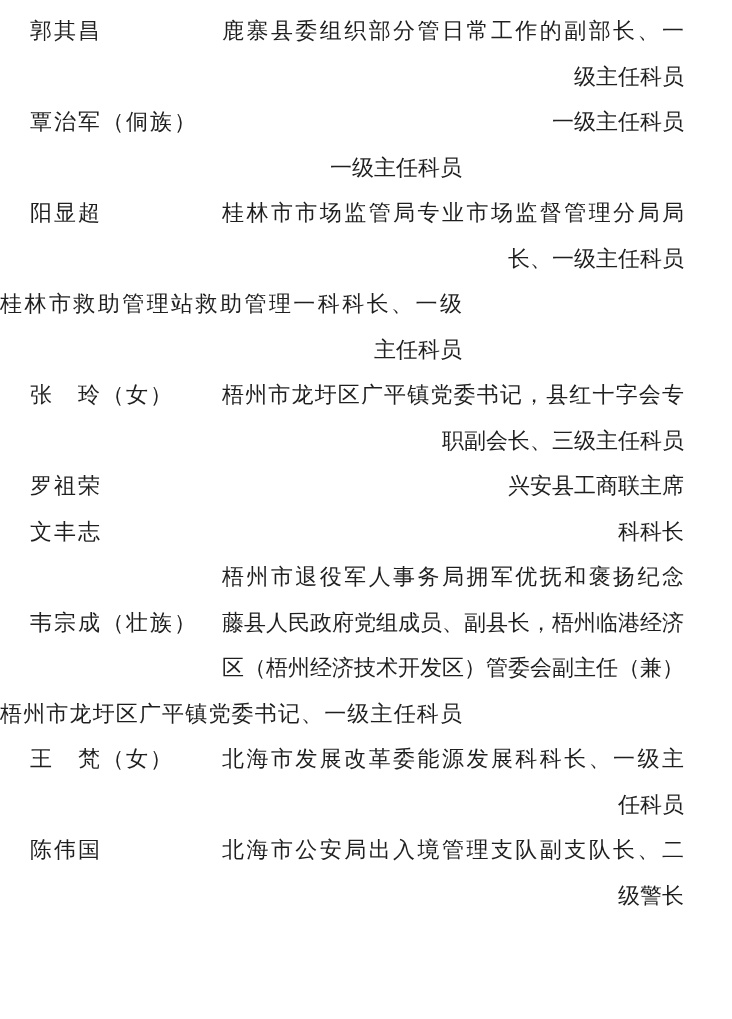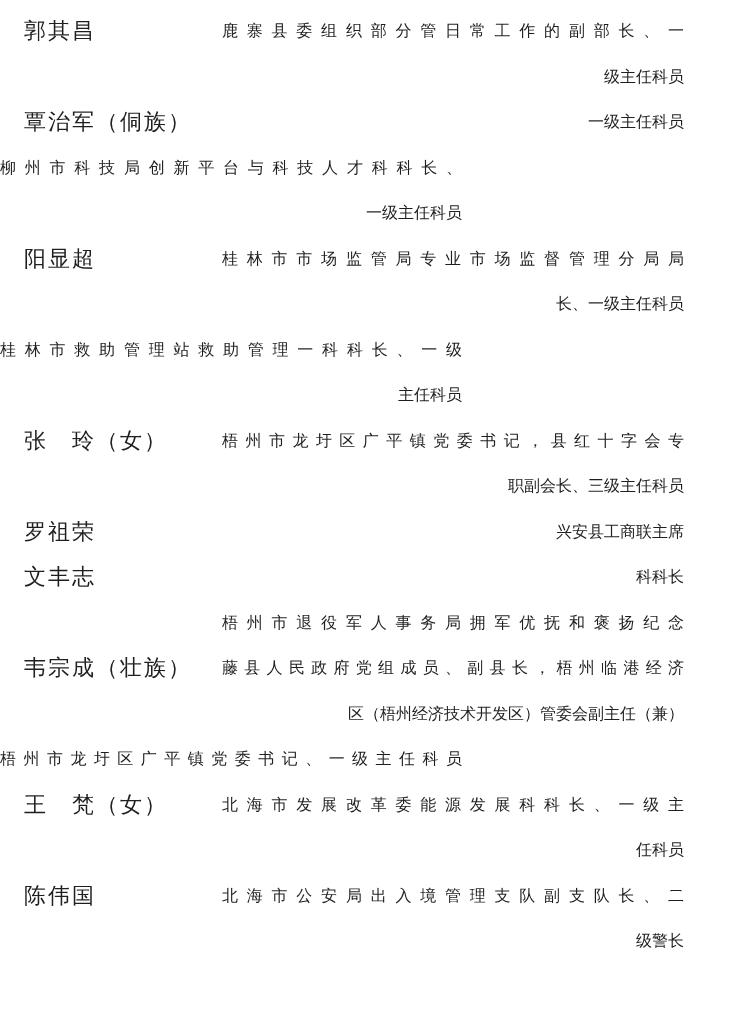--- a/index.html
+++ b/index.html
@@ -20,31 +20,31 @@
     top: 8px;
     left: 0;
     width: 732px;
   }
   .row {
     display: flex;
     align-items: flex-start;
   }
   .name {
     width: 222px;
-    padding-left: 24px;
+    padding-left: 30px;
     box-sizing: border-box;
     font-size: 22px;
     letter-spacing: 2px;
     line-height: 45.5px;
     height: 45.5px;
     white-space: nowrap;
   }
   .desc {
     width: 462px;
-    font-size: 16px;
+    font-size: 22px;
   }
   .line {
     height: 45.5px;
     line-height: 45.5px;
     white-space: nowrap;
     overflow: visible;
     text-align: right;
   }
   .line.just {
     text-align: justify;
@@ -86,21 +86,20 @@
 
   <div class="row">
     <div class="name">覃治军（侗族）</div>
     <div class="desc">
       <div class="line">一级主任科员</div>
     </div>
   </div>
 
   <div class="row">
     <div class="desc">
-      <div class="line just">柳州市科技局创新平台与科技人才科科长、</div>
       <div class="line">一级主任科员</div>
     </div>
   </div>
 
   <div class="row">
     <div class="name">阳显超</div>
     <div class="desc">
       <div class="line just">桂林市市场监管局专业市场监督管理分局局</div>
       <div class="line">长、一级主任科员</div>
     </div>

